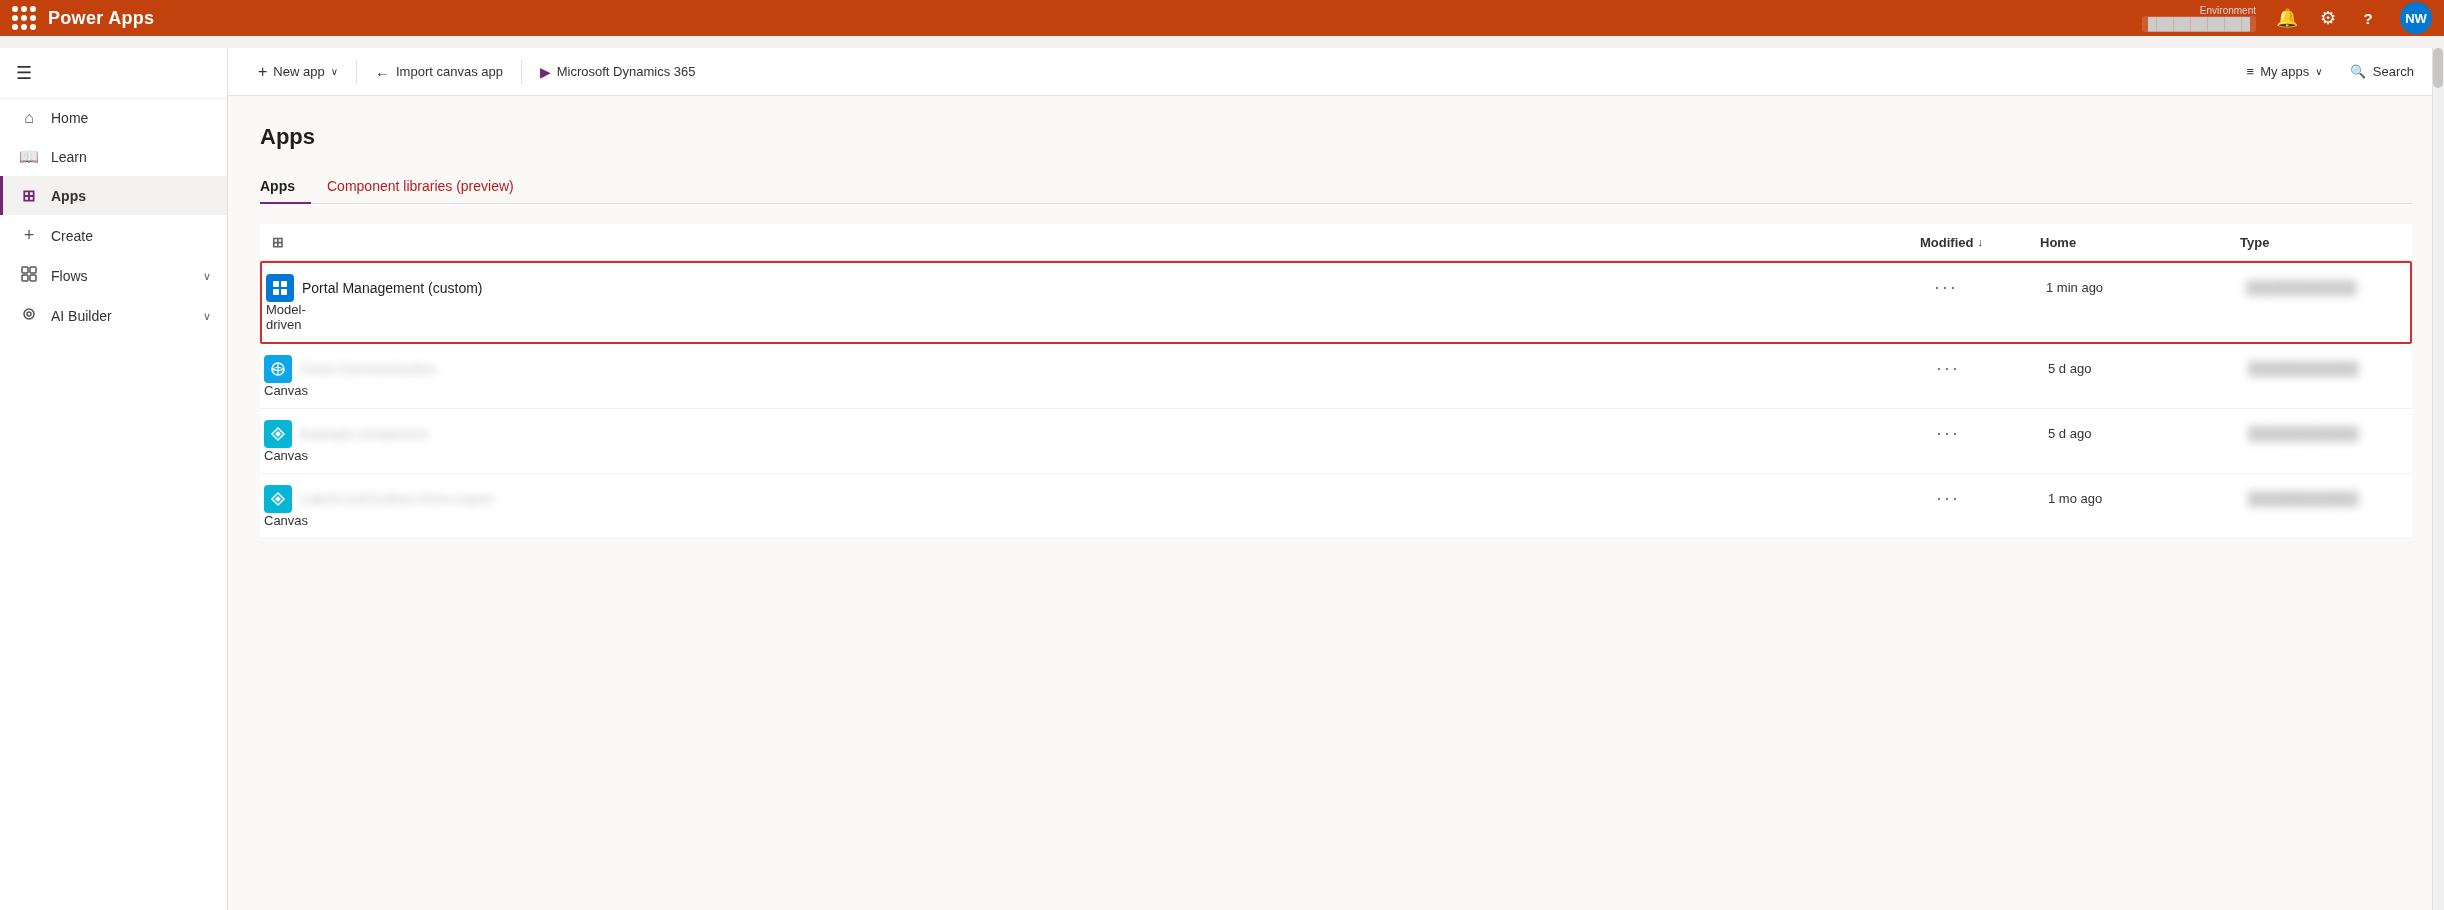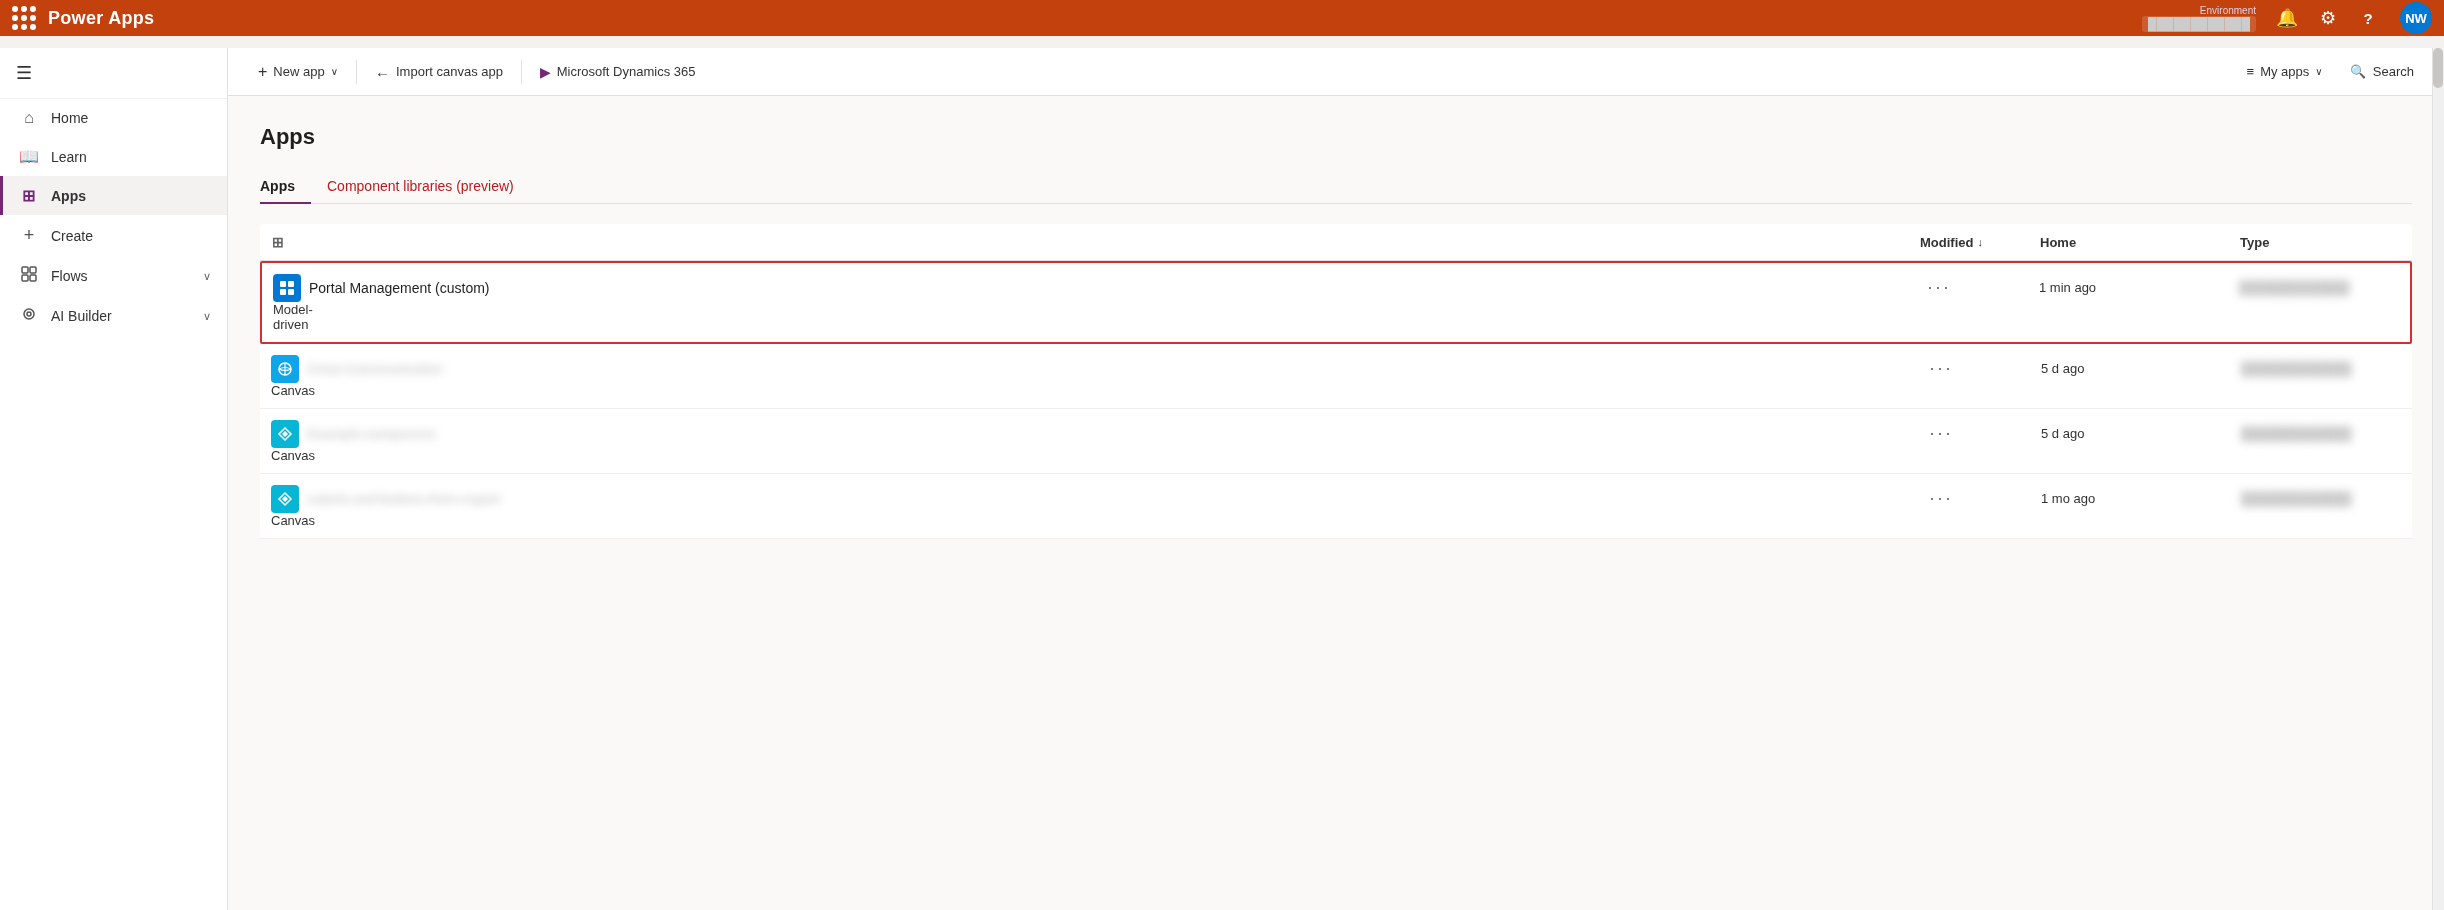--- a/index.html
+++ b/index.html
@@ -250,21 +250,21 @@
     }
     .table-header .col-modified {
       display: flex; align-items: center; gap: 4px;
     }
     .sort-icon { font-size: 11px; }
 
     .table-row {
       display: grid;
       grid-template-columns: 36px 1fr 120px 200px 160px;
       align-items: center;
-      padding: 10px 11px;
+      padding: 10px 4px;
       border-bottom: 1px solid #f0f0f0;
       font-size: 13px;
       color: #333;
       cursor: pointer;
     }
     .table-row.highlighted {
       border: 2px solid #d32f2f;
       border-radius: 2px;
     }
     .app-icon {

